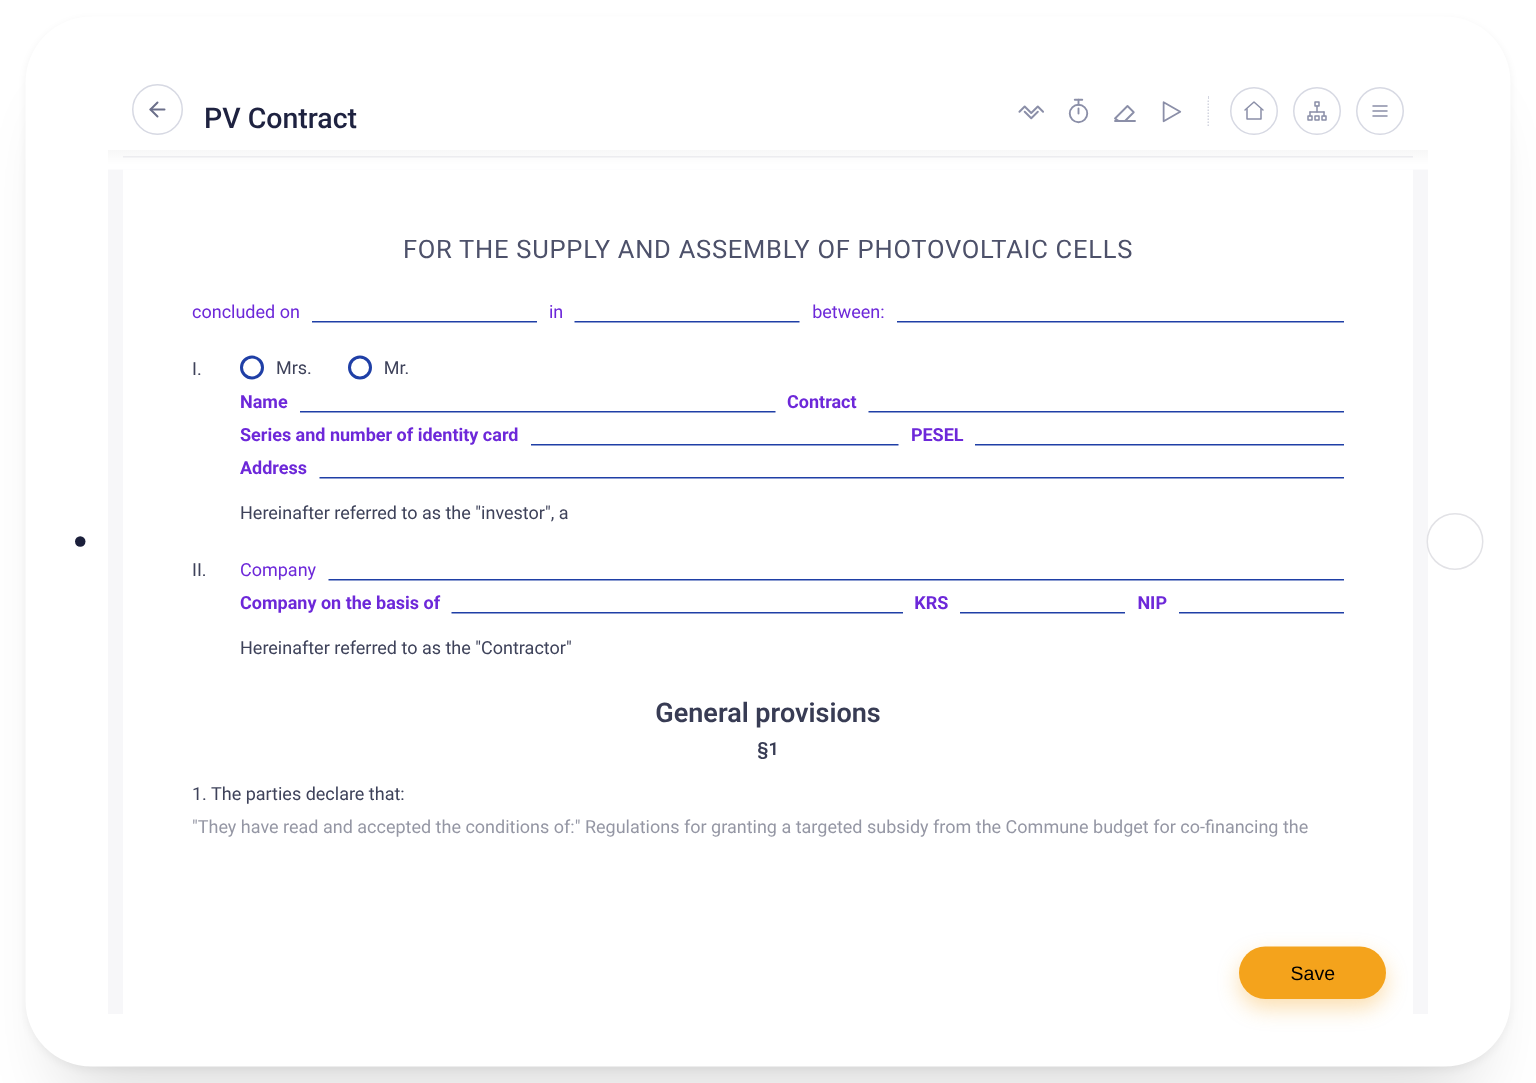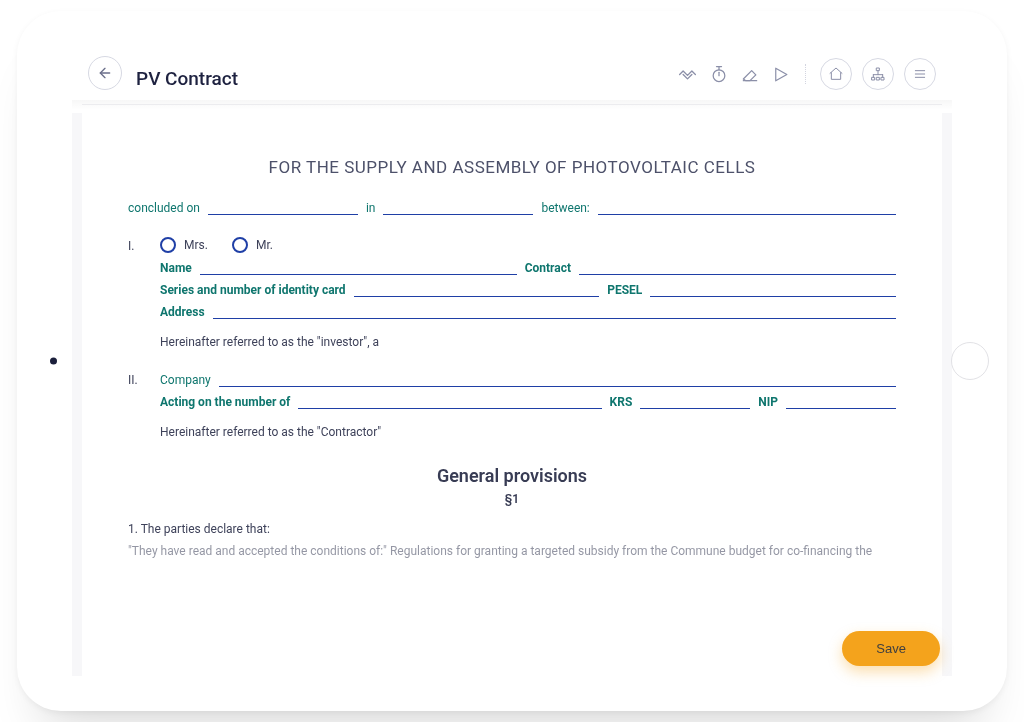--- a/index.html
+++ b/index.html
@@ -145,21 +145,21 @@
     margin-top: 10px;
     color:#4d516a;
   }
 
   .row {
     display:flex;
     align-items:flex-end;
     gap: 8px;
     margin-top: 22px;
     font-size: 12px;
-    color:#0f766e;
+    color:#6d28d9;
   }
   .row.tight { margin-top: 6px; font-weight: bold; }
   .lbl { white-space: nowrap; }
   .blank {
     flex:1;
     border-bottom: 1px solid #1f3fa6;
     height: 16px;
     min-width: 40px;
   }
   .blank.sm { flex: 0 0 110px; }
@@ -219,24 +219,24 @@
   .fade {
     position:absolute;
     left:0; right:0; bottom:0;
     height: 60px;
     background: linear-gradient(rgba(255,255,255,0), #ffffff 60%);
     pointer-events:none;
   }
 
   .save-btn {
     position:absolute;
-    right: 12px;
+    right: 28px;
     bottom: 10px;
     background: #f4a31c;
-    color: #404040;
+    color: #000000;
     border:none;
     border-radius: 999px;
     padding: 10px 34px;
     font-size: 13px;
     cursor:pointer;
     box-shadow: 0 6px 14px rgba(244,163,28,.35);
     margin-top: 28px;
   }
 
   svg { display:block; }
@@ -363,21 +363,21 @@
         </div>
 
         <div class="section">
           <div class="roman">II.</div>
           <div class="content">
             <div class="row" style="margin-top:0">
               <span class="lbl">Company</span>
               <span class="blank"></span>
             </div>
             <div class="row tight">
-              <span class="lbl">Acting on the number of</span>
+              <span class="lbl">Company on the basis of</span>
               <span class="blank"></span>
               <span class="lbl">KRS</span>
               <span class="blank sm"></span>
               <span class="lbl">NIP</span>
               <span class="blank sm"></span>
             </div>
             <div class="note">Hereinafter referred to as the "Contractor"</div>
           </div>
         </div>
 

